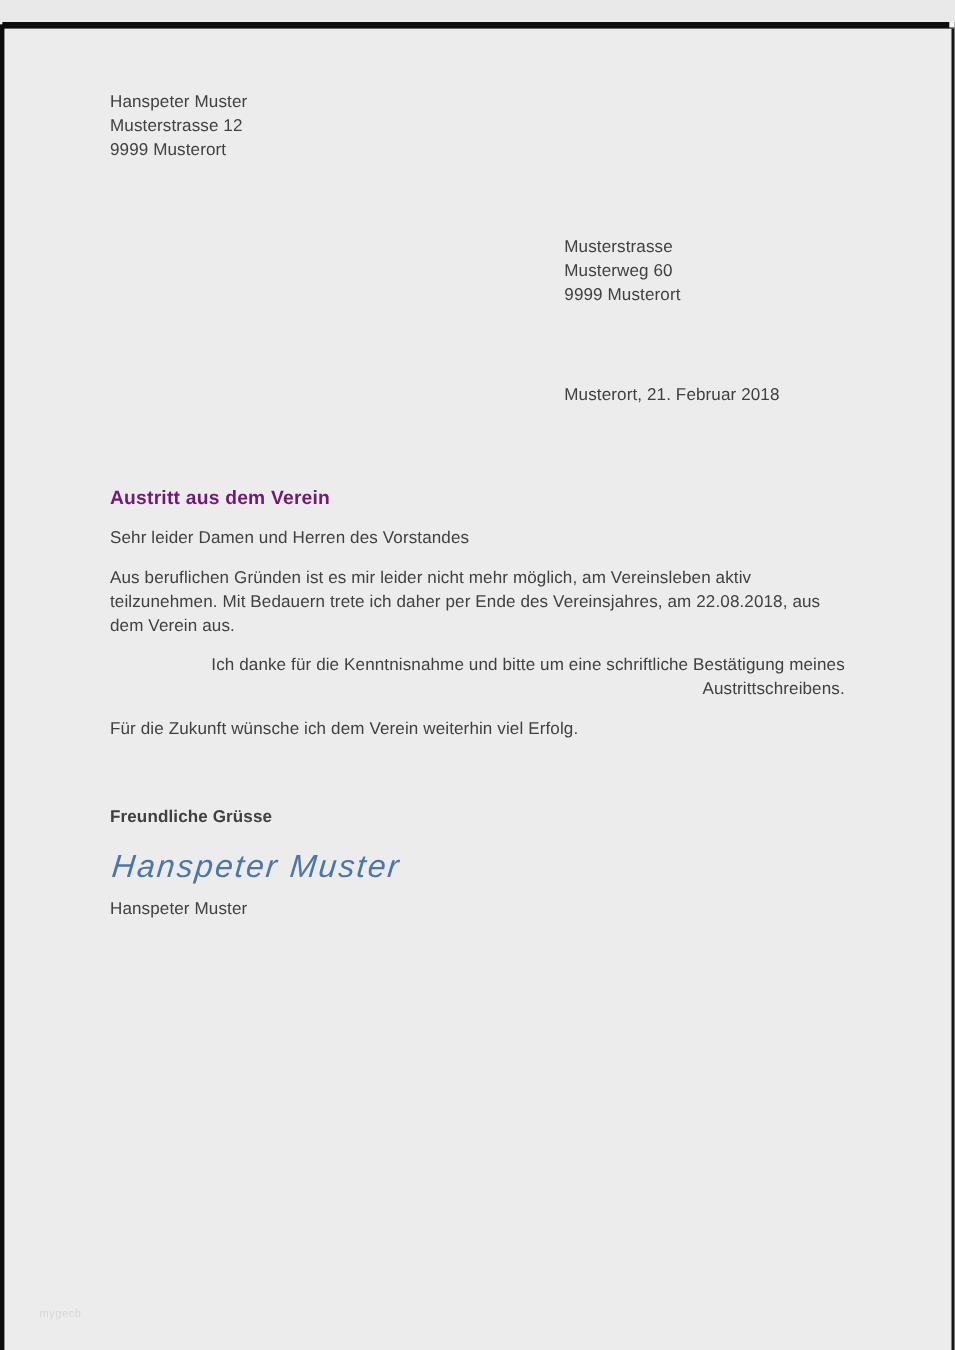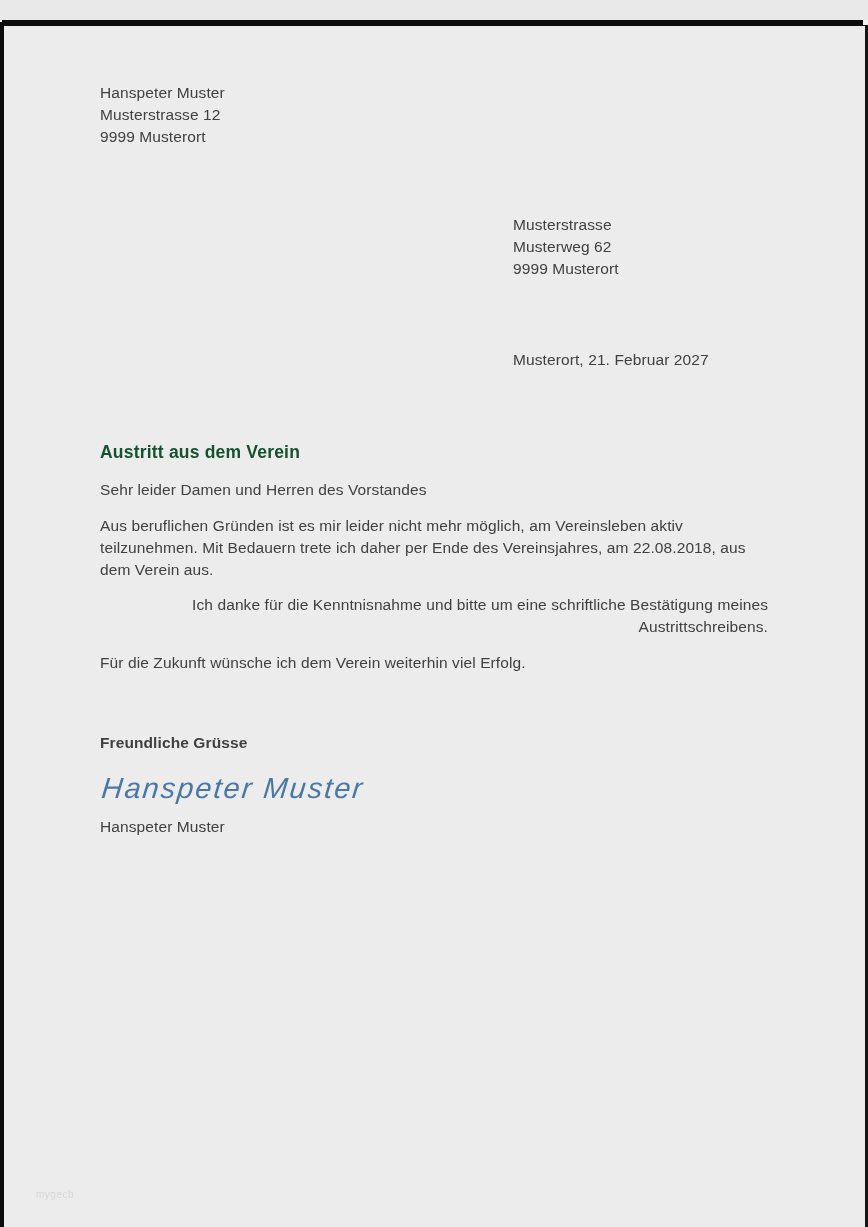--- a/index.html
+++ b/index.html
@@ -34,21 +34,21 @@
     letter-spacing: 0.1px;
   }
   .sender    { left: 100px; top: 62px; }
   .recipient { left: 513px; top: 194px; }
   .dateline  { left: 513px; top: 329px; }
 
   .subject {
     left: 100px; top: 421px;
     font-size: 17.5px;
     font-weight: bold;
-    color: #14532d;
+    color: #701a75;
     letter-spacing: 0.2px;
   }
   .salutation { left: 100px; top: 459px; width: 668px; }
   .para       { left: 100px; width: 668px; }
   .p1 { top: 495px; }
   .p2 { top: 574px; text-align: right; }
   .p3 { top: 632px; }
   .closing { left: 100px; top: 712px; font-weight: bold; }
 
   .signature-script {
@@ -87,25 +87,25 @@
   <div class="corner-notch-tl"></div>
 
   <div class="txt sender">
     <div>Hanspeter Muster</div>
     <div>Musterstrasse 12</div>
     <div>9999 Musterort</div>
   </div>
 
   <div class="txt recipient">
     <div>Musterstrasse</div>
-    <div>Musterweg 62</div>
+    <div>Musterweg 60</div>
     <div>9999 Musterort</div>
   </div>
 
-  <div class="txt dateline">Musterort, 21. Februar 2027</div>
+  <div class="txt dateline">Musterort, 21. Februar 2018</div>
 
   <div class="txt subject">Austritt aus dem Verein</div>
 
   <div class="txt salutation">Sehr leider Damen und Herren des Vorstandes</div>
 
   <div class="txt para p1">Aus beruflichen Gründen ist es mir leider nicht mehr möglich, am Vereinsleben aktiv teilzunehmen. Mit Bedauern trete ich daher per Ende des Vereinsjahres, am 22.08.2018, aus dem Verein aus.</div>
   <div class="txt para p2">Ich danke für die Kenntnisnahme und bitte um eine schriftliche Bestätigung meines Austrittschreibens.</div>
   <div class="txt para p3">Für die Zukunft wünsche ich dem Verein weiterhin viel Erfolg.</div>
 
   <div class="txt closing">Freundliche Grüsse</div>

